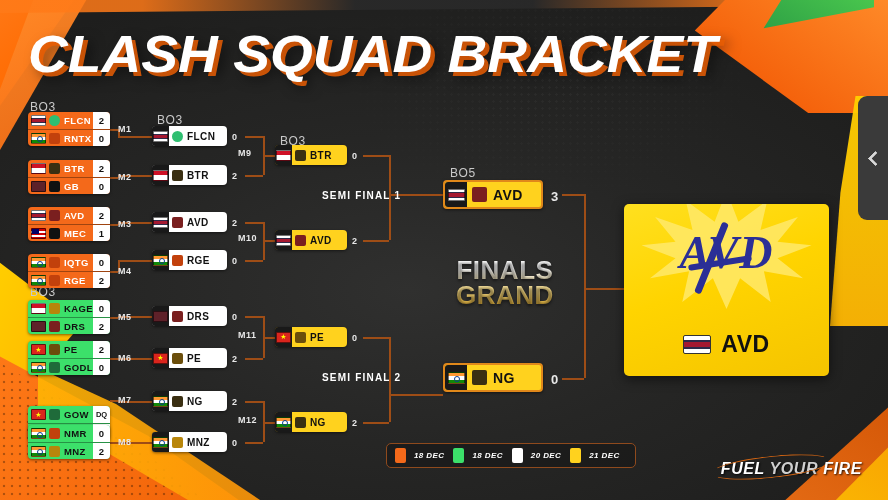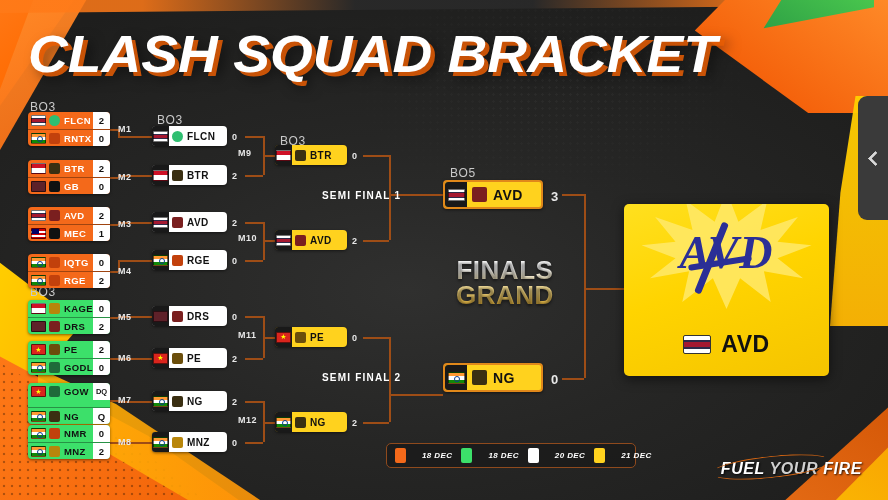--- a/index.html
+++ b/index.html
@@ -174,21 +174,21 @@
          font-size:25px; font-weight:bold; font-style:italic; color:#111;
          font-family:"Liberation Serif", serif; letter-spacing:5px; }
   .champ-row{ position:absolute; left:0; right:0; bottom:18px; display:flex; align-items:center; justify-content:center; gap:10px;}
   .champ-flag{ width:28px; height:19px; border:1px solid #333; border-radius:2px;}
   .champ-name{ font-size:23px; font-weight:bold; color:#111; letter-spacing:.5px;}
 
   
   .legend{ position:absolute; left:386px; top:443px; width:250px; height:25px;
            border:1.4px solid #8f4a1d; border-radius:5px; background:rgba(25,25,25,.78);
            display:flex; align-items:center; padding:0 8px; gap:9px; }
-  .lg{ display:flex; align-items:center; gap:16px; }
+  .lg{ display:flex; align-items:center; gap:8px; }
   .lg-sw{ width:11px; height:15px; border-radius:2px; }
   .lg-tx{ color:#fff; font-size:8px; font-weight:bold; font-style:italic; letter-spacing:.4px; white-space:nowrap;}
 
   .fyf{ position:absolute; right:26px; bottom:22px; display:flex; align-items:center; }
   .fyf-tx{ font-size:16px; font-weight:bold; font-style:italic; color:#fff; letter-spacing:.6px;
            text-shadow:1px 1px 2px rgba(0,0,0,.8); }
   .fyf-tx .dim{ color:#cfcfcf; }
   .fyf-arc{ position:absolute; left:-10px; top:-4px; width:120px; height:22px;
             border:1.6px solid #e06a12; border-radius:50%; border-color:#e06a12 transparent #e06a12 transparent;
             transform:rotate(-6deg); opacity:.9; }
@@ -386,21 +386,21 @@
           <span class="pscore">2</span>
         </div>
         <div class="prow">
           <span class="flag f-in"></span>
           <span class="tlogo tl-f"></span>
           <span class="tname">GODL</span>
           <span class="pscore">0</span>
         </div>
       </div>
       <div class="mcode" style="left: 118px; top: 353px;">M6</div>
-      <div class="pair green" style="left: 28px; top: 383px; gap: 7px;">
+      <div class="pair green" style="left: 28px; top: 406px;">
         <div class="prow">
           <span class="flag f-vn"></span>
           <span class="tlogo tl-f"></span>
           <span class="tname">GOW</span>
           <span class="pscore small">DQ</span>
         </div>
         <div class="prow">
           <span class="flag f-in"></span>
           <span class="tlogo tl-e"></span>
           <span class="tname">NG</span>

